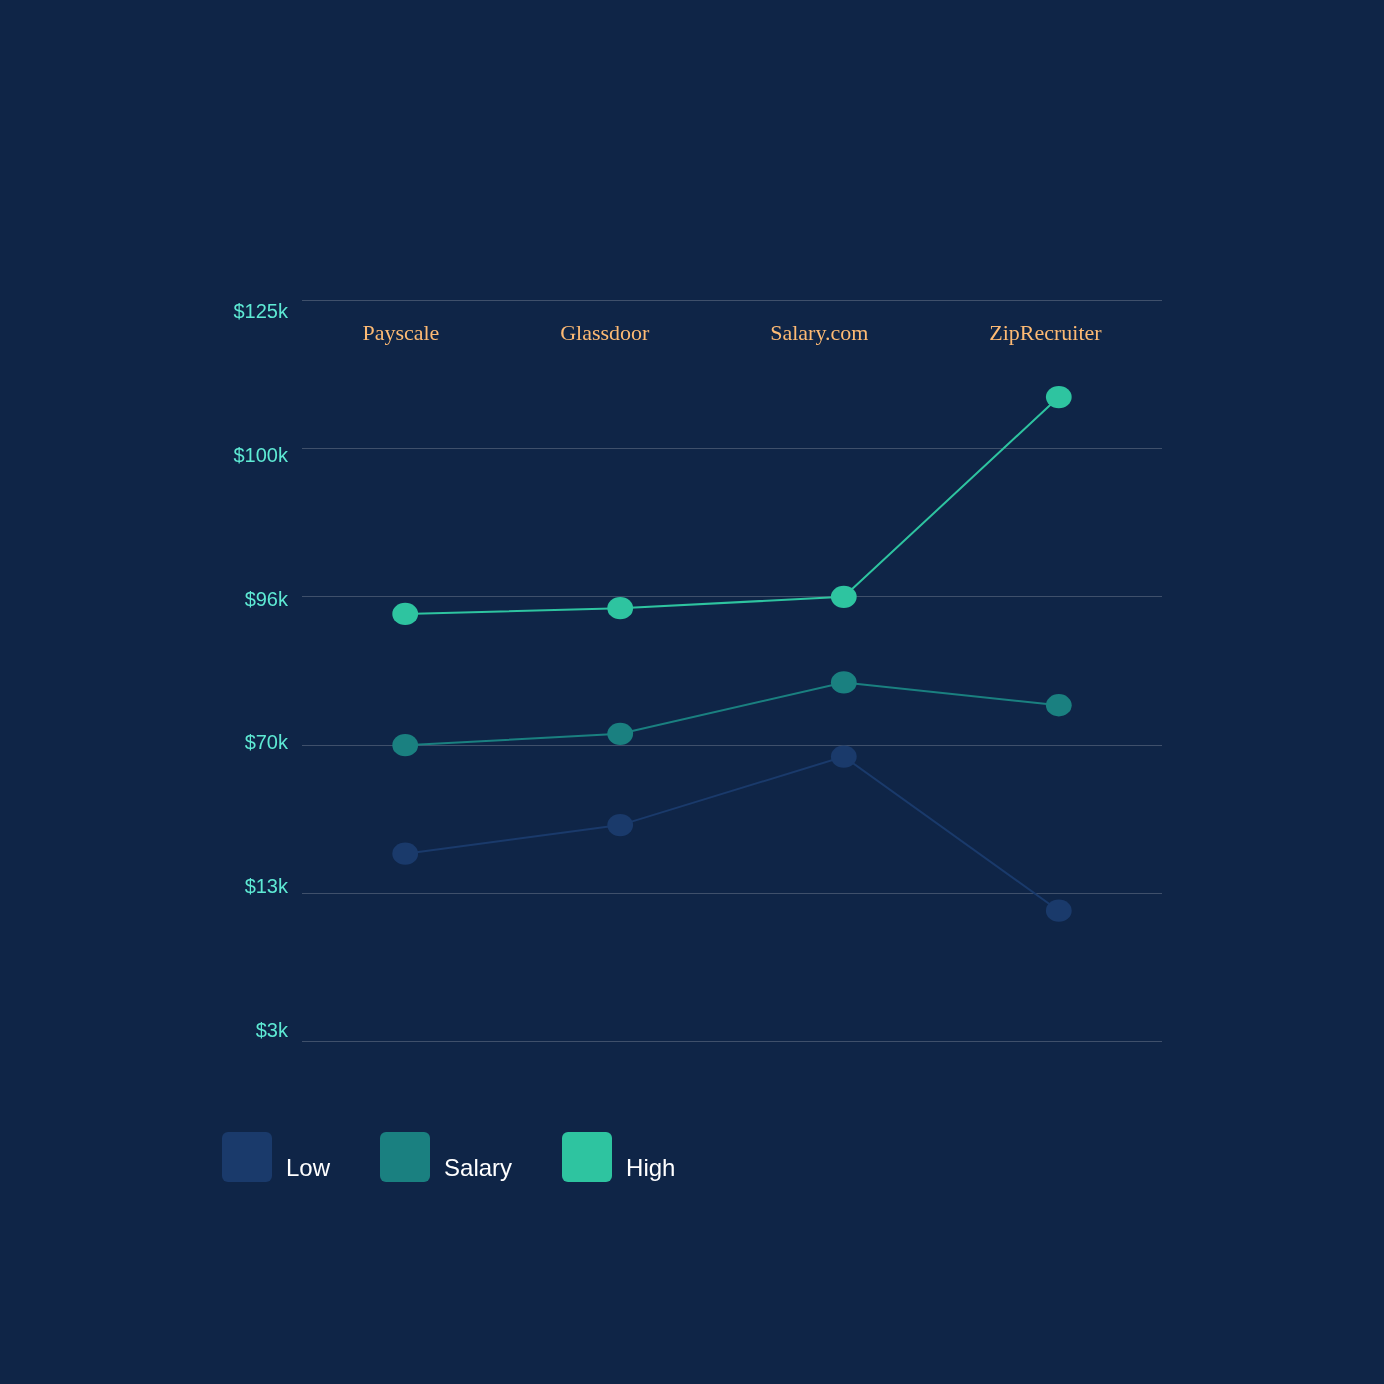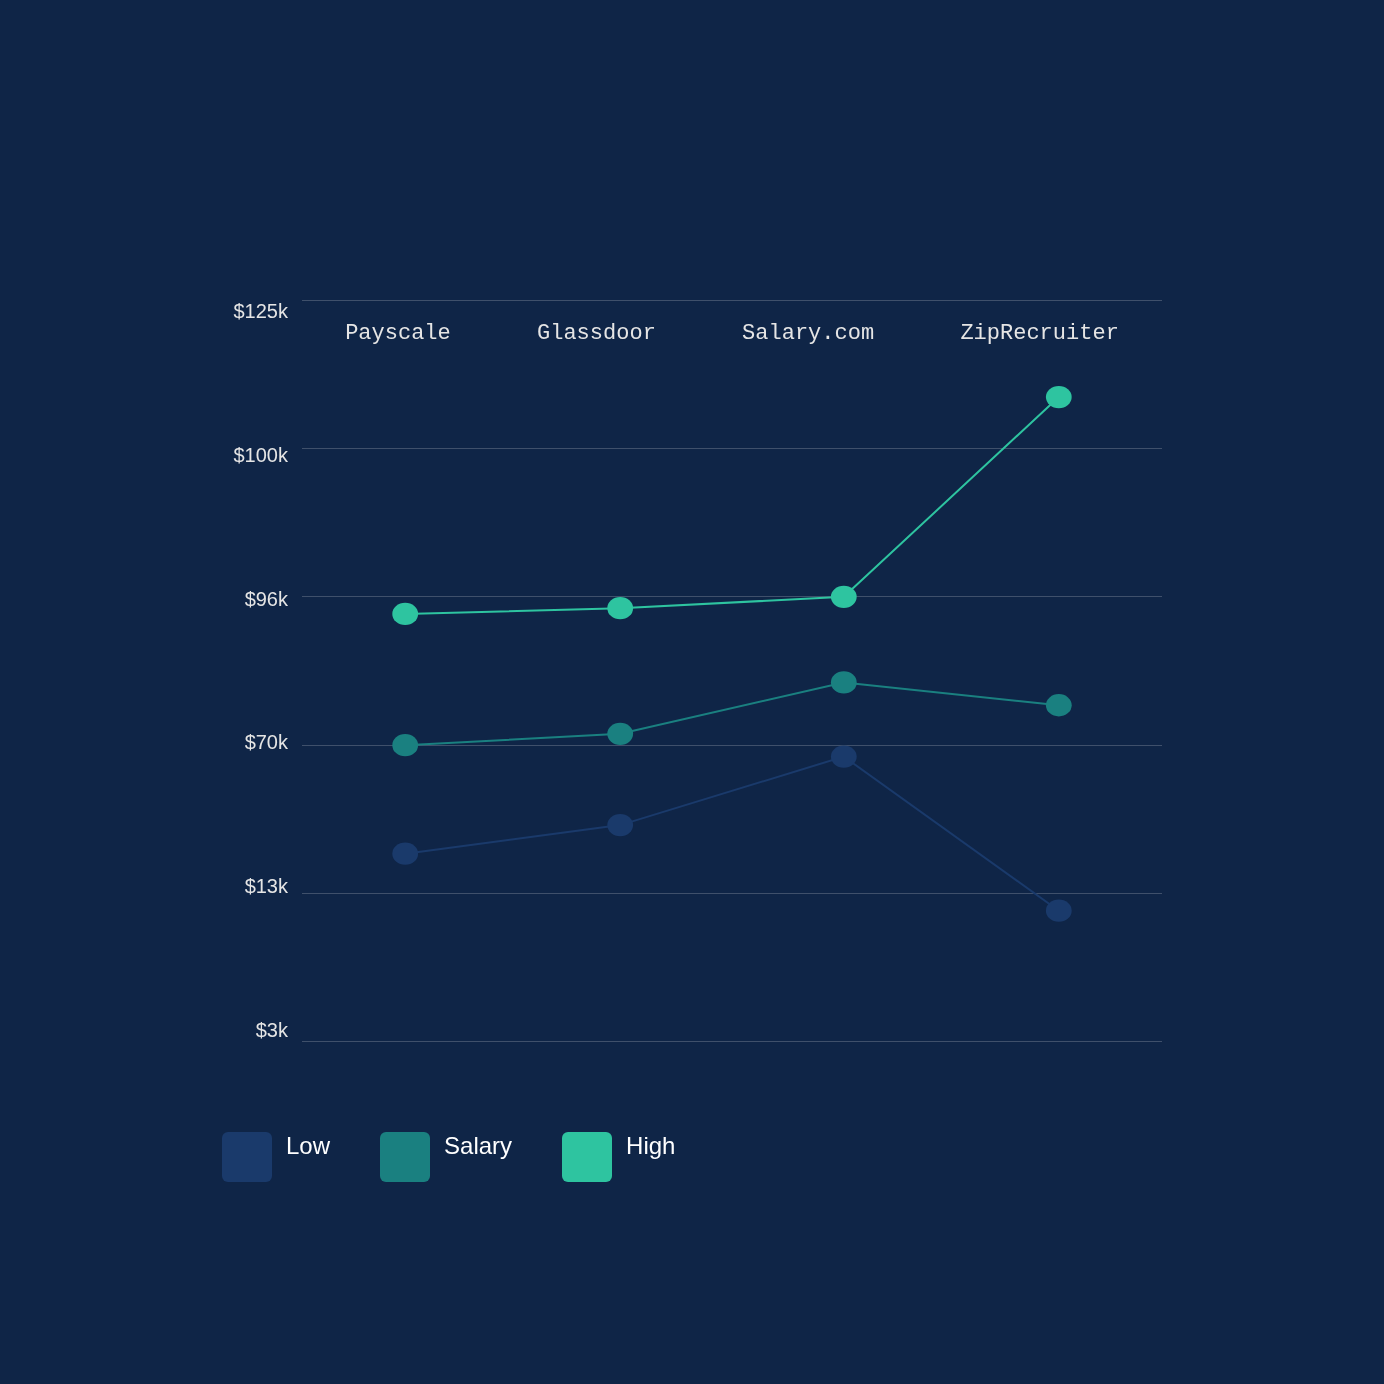--- a/index.html
+++ b/index.html
@@ -55,21 +55,21 @@
     .y-axis {
       display: flex;
       flex-direction: column;
       justify-content: space-between;
       padding-bottom: 50px;
       width: 80px;
       flex-shrink: 0;
     }
 
     .y-label {
-      color: #e5e5e5;
+      color: #5eead4;
       font-size: 20px;
       font-weight: 400;
       font-family: Arial, sans-serif;
       text-align: right;
       padding-right: 14px;
     }
 
     .chart-body {
       flex: 1;
       position: relative;
@@ -111,37 +111,37 @@
       padding-bottom: 4px;
     }
 
     .x-labels {
       display: flex;
       justify-content: space-around;
       width: 100%;
     }
 
     .x-label {
-      color: #e5e5e5;
+      color: #fdba74;
       font-size: 22px;
       font-weight: 400;
-      font-family: Liberation Mono, monospace;
+      font-family: Liberation Serif, serif;
       text-align: center;
     }
 
     .legend {
       display: flex;
       align-items: center;
       gap: 50px;
       margin-top: 40px;
     }
 
     .legend-item {
       display: flex;
-      align-items: flex-start;
+      align-items: flex-end;
       gap: 14px;
     }
 
     .legend-swatch {
       width: 50px;
       height: 50px;
       border-radius: 6px;
     }
 
     .legend-label {

